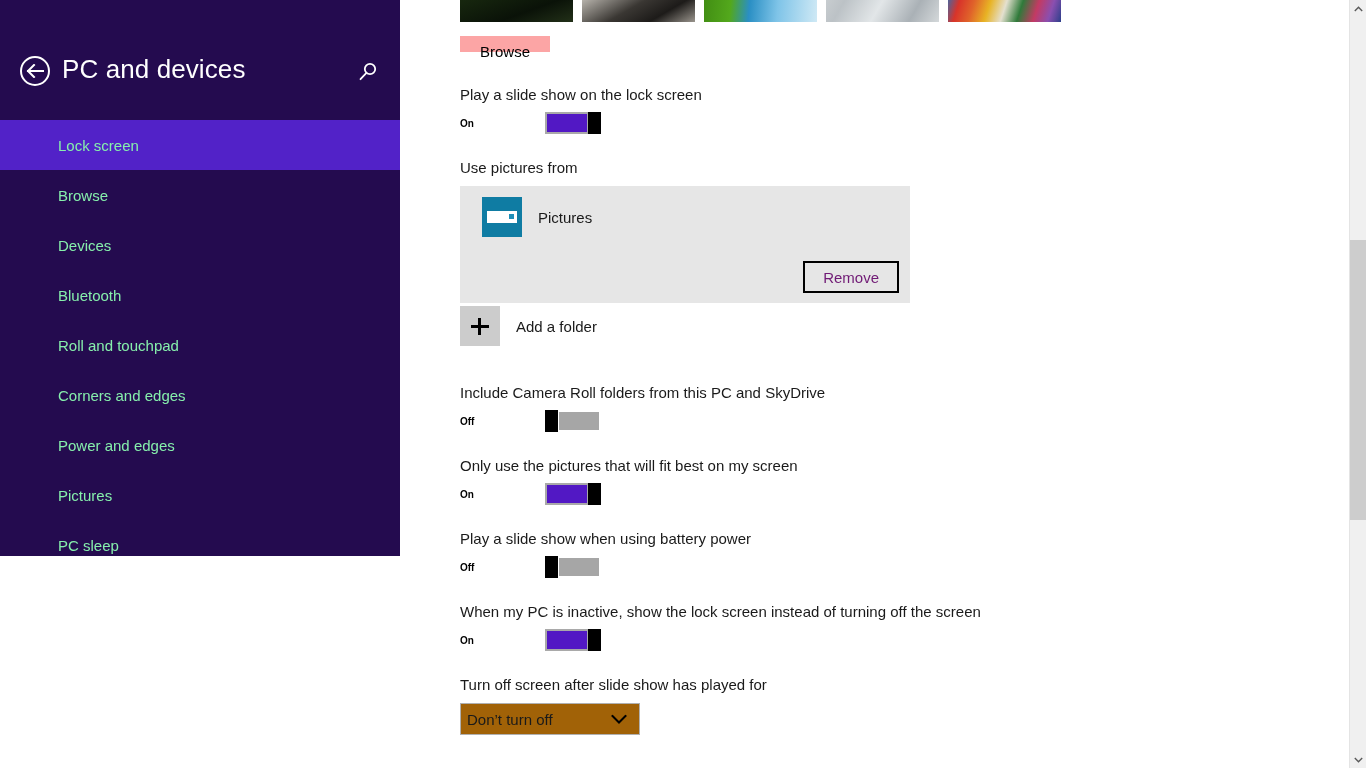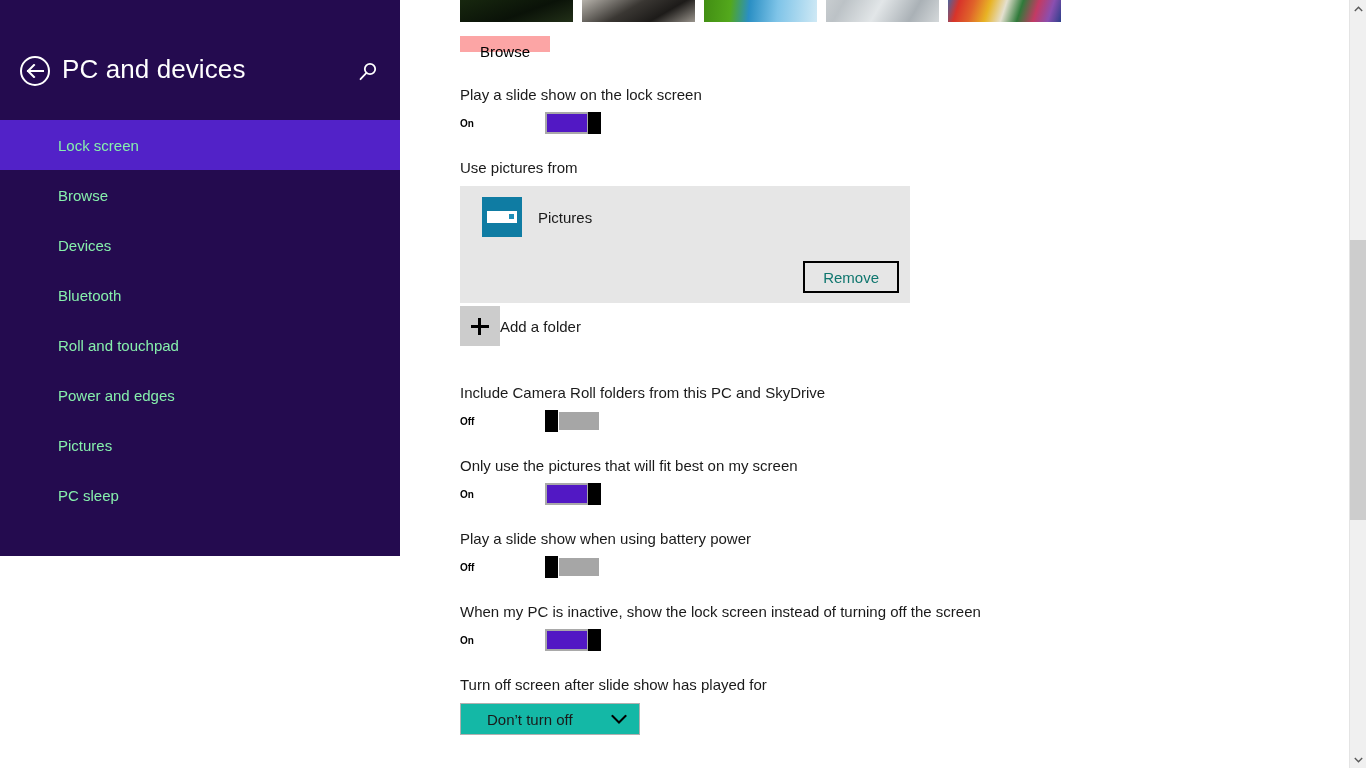--- a/index.html
+++ b/index.html
@@ -192,21 +192,21 @@
   #folder-name {
     margin-left: 16px;
     font-size: 15px;
     color: #1a1a1a;
   }
   #remove-button {
     position: absolute;
     right: 11px; bottom: 10px;
     background: #e6e6e6;
     border: 2px solid #000000;
-    color: #0f766e;
+    color: #701a75;
     font-size: 15px;
     font-family: "Liberation Sans", sans-serif;
     height: 32px;
     padding: 0 18px;
     cursor: pointer;
   }
   #add-folder-row {
     display: flex;
     align-items: center;
     margin-top: 3px;
@@ -219,33 +219,34 @@
     cursor: pointer;
   }
   #add-folder-icon::before, #add-folder-icon::after {
     content: "";
     position: absolute;
     background: #000000;
   }
   #add-folder-icon::before { left: 11px; top: 18.5px; width: 18px; height: 3px; }
   #add-folder-icon::after  { left: 18px; top: 11.5px; width: 3px;  height: 17px; }
   #add-folder-label {
+    margin-left: 16px;
     font-size: 15px;
     color: #1a1a1a;
   }
 
   #timeout-select {
     margin-top: 10px;
     width: 180px; height: 32px;
-    background: #14b8a6;
+    background: #a16207;
     border: 1px solid #b0b0b0;
     font-size: 15px;
     font-family: "Liberation Sans", sans-serif;
     color: #1a1a1a;
-    padding: 0 0 0 26px;
+    padding: 0 0 0 6px;
     position: relative;
     display: flex;
     align-items: center;
     cursor: pointer;
   }
   #timeout-select .chev {
     position: absolute;
     right: 12px; top: 50%;
     transform: translateY(-50%);
     display: block;
@@ -303,20 +304,23 @@
           <span>Browse</span>
         </li>
         <li class="nav-item">
           <span>Devices</span>
         </li>
         <li class="nav-item">
           <span>Bluetooth</span>
         </li>
         <li class="nav-item">
           <span>Roll and touchpad</span>
+        </li>
+        <li class="nav-item">
+          <span>Corners and edges</span>
         </li>
         <li class="nav-item">
           <span>Power and edges</span>
         </li>
         <li class="nav-item">
           <span>Pictures</span>
         </li>
         <li class="nav-item">
           <span>PC sleep</span>
         </li>

